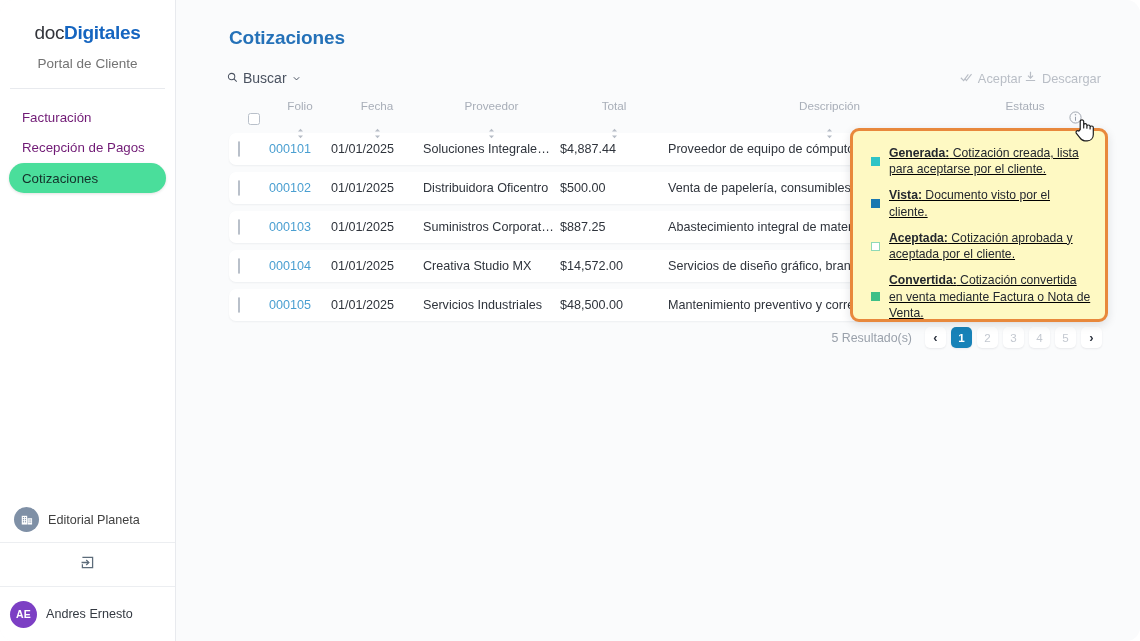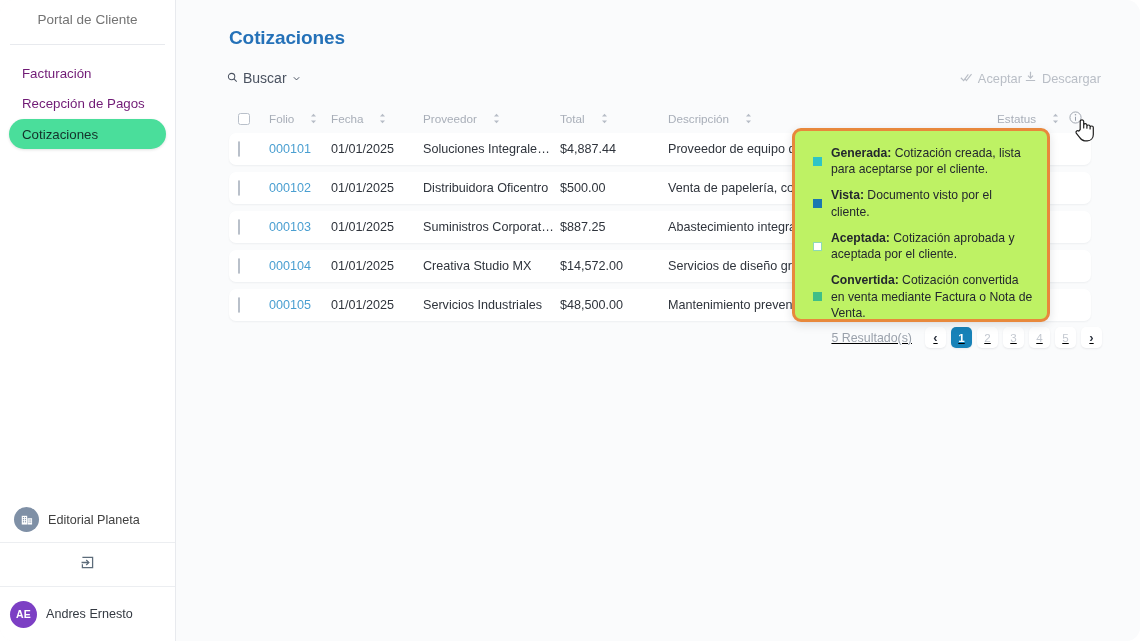--- a/index.html
+++ b/index.html
@@ -187,20 +187,21 @@
     font-size: 11.7px;
     color: #a8aeb8;
     padding-left: 9px;
   }
   .th {
     display: flex;
     align-items: center;
     gap: 16px;
     cursor: pointer;
     white-space: nowrap;
+    flex-direction: column;
   }
   .sort-ico {
     display: inline-flex;
     flex-direction: column;
     line-height: 0;
     color: #b6bcc6;
   }
 
   .col-chk   { width: 31px; flex: 0 0 31px; }
   .col-folio { width: 62px; flex: 0 0 62px; }
@@ -245,21 +246,20 @@
   }
 
   
   .pager {
     position: absolute;
     right: 38px;
     top: 327px;
     display: flex;
     align-items: center;
     gap: 5px;
-    text-decoration: underline;
   }
   .res-count {
     font-size: 12.4px;
     color: #9aa1ab;
     margin-right: 8px;
   }
   .pg {
     width: 21px; height: 21px;
     border-radius: 5px;
     background: #ffffff;
@@ -272,29 +272,30 @@
   .pg.arrow { color: #2e3440; font-weight: 700; font-size: 13px; }
   .pg.current {
     background: #1782b8;
     color: #ffffff;
     font-weight: 700;
   }
 
   
   #tooltip {
     position: absolute;
-    left: 792px;
+    left: 850px;
     top: 128px;
     width: 258px;
     height: 194px;
-    background: #bef264;
+    background: #fef9c3;
     border: 3px solid #e8883c;
     border-radius: 9px;
     box-shadow: 0 3px 10px rgba(20,30,50,0.13);
     overflow: hidden;
+    text-decoration: underline;
   }
   #tooltip .inner {
     padding: 14px 14px 12px 18px;
   }
   .leg {
     display: flex;
     align-items: center;
     gap: 9px;
     margin-bottom: 10px;
   }
@@ -320,20 +321,23 @@
     pointer-events: none;
   }
 </style>
 </head>
 <body>
 
 <div id="app">
 
   <div id="sidebar">
 
+    <div class="brand">
+      <span class="doc">doc</span><span class="digitales">Digitales</span>
+    </div>
 
     <div class="portal-sub">Portal de Cliente</div>
 
     <div class="side-divider"></div>
 
     <div class="nav">
       <div class="nav-item">
         <span>Facturación</span>
       </div>
       <div class="nav-item">

